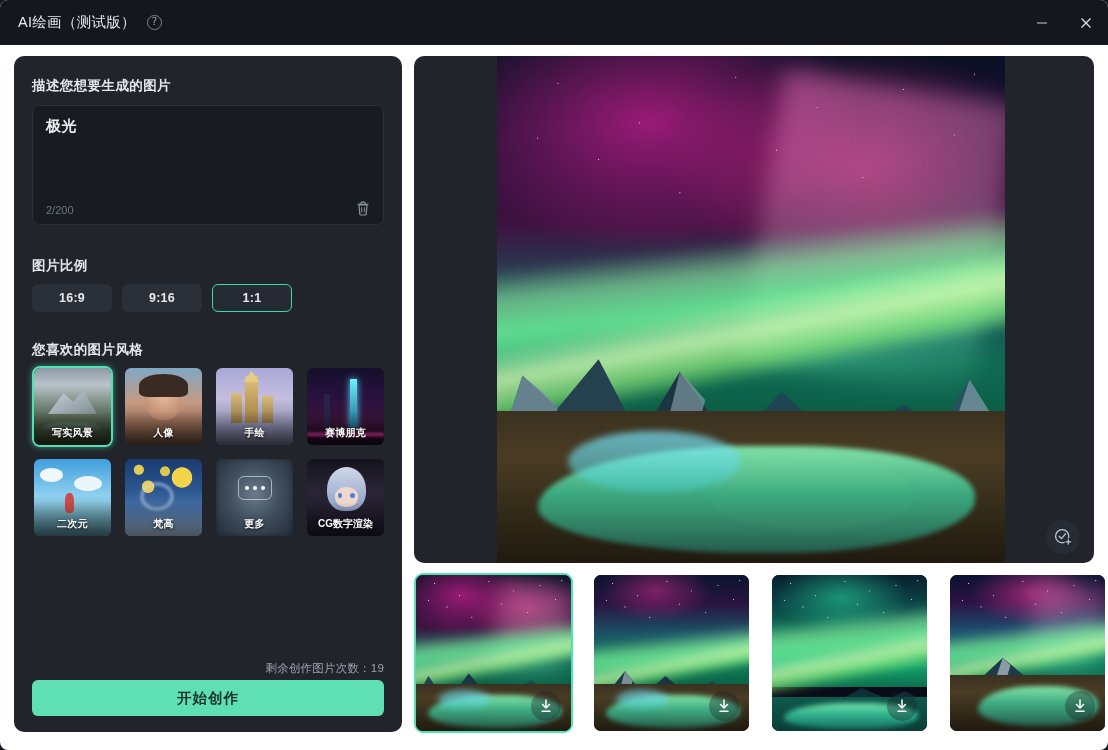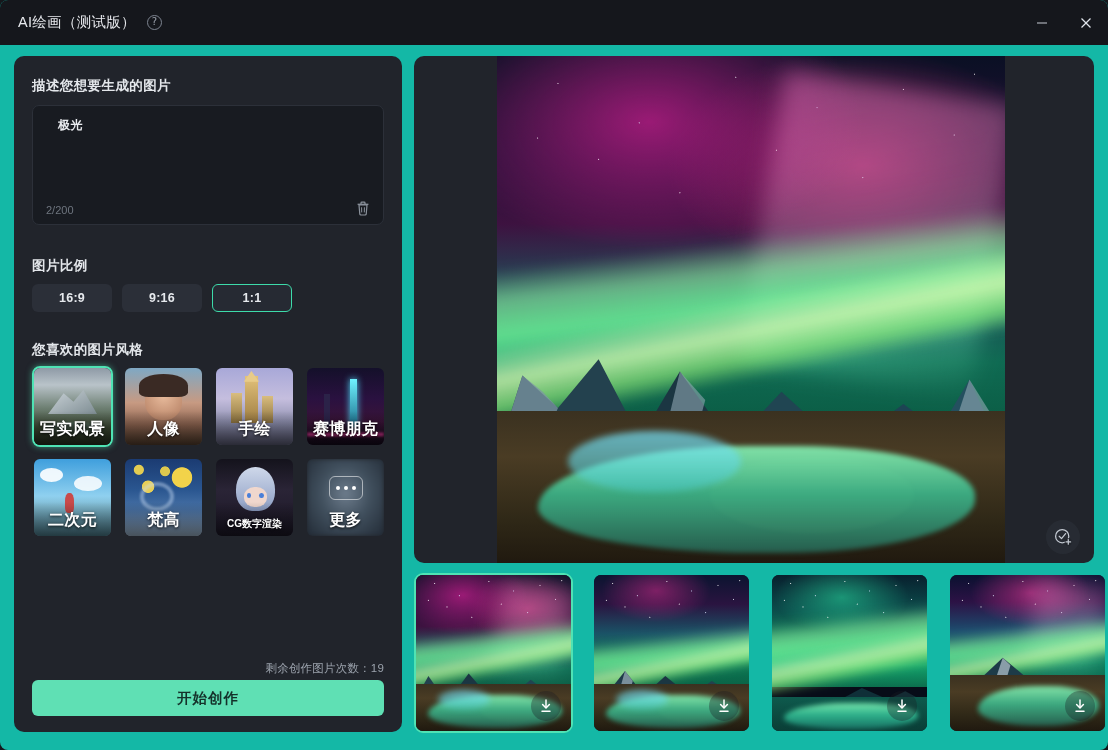--- a/index.html
+++ b/index.html
@@ -5,21 +5,21 @@
   * { box-sizing: border-box; margin: 0; padding: 0; }
   html, body {
     width: 1108px; height: 750px;
     background: #15171c;
     font-family: "Liberation Sans", "DejaVu Sans", sans-serif;
     overflow: hidden;
   }
   #app {
     position: relative;
     width: 1108px; height: 750px;
-    background: #14b8a6;
+    background: #ffffff;
     border-radius: 8px;
     overflow: hidden;
   }
 
   
   .titlebar {
     position: absolute; top: 0; left: 0;
     width: 1108px; height: 45px;
     display: flex; align-items: center;
     background: #15171c;
@@ -79,25 +79,24 @@
     left: 18px; top: 49px;
     width: 352px; height: 120px;
     background: #181b21;
     border: 1px solid #2c3039;
     border-radius: 7px;
     cursor: text;
   }
   .prompt-text {
     position: absolute;
     left: 13px; top: 11px;
-    font-size: 12px;
+    font-size: 15px;
     color: #e9ebef;
     font-weight: bold;
     letter-spacing: .4px;
-    margin-left: 12px;
   }
   .prompt-count {
     position: absolute;
     left: 13px; bottom: 8px;
     font-size: 11px;
     color: #6e757f;
   }
   .trash-btn {
     position: absolute;
     right: 11px; bottom: 7px;
@@ -147,21 +146,21 @@
   }
   .style-tile.sel {
     border-color: #4fe3b4;
     box-shadow: 0 0 6px rgba(79,227,180,.55);
   }
   .style-art { position: absolute; inset: 0; }
   .style-name {
     position: absolute;
     left: 0; right: 0; bottom: 5px;
     text-align: center;
-    font-size: 16px;
+    font-size: 10px;
     font-weight: bold;
     color: #fff;
     text-shadow: 0 1px 3px rgba(0,0,0,.9);
     letter-spacing: .3px;
     z-index: 3;
   }
   .style-name.sm { font-size: 10px; letter-spacing: 0; }
   .style-shade {
     position: absolute; left:0; right:0; bottom:0; height: 34px;
     background: linear-gradient(to top, rgba(0,0,0,.55), rgba(0,0,0,0));
@@ -469,38 +468,38 @@
                radial-gradient(circle at 52% 16%, #ddc84e 0 6%, transparent 7%),
                radial-gradient(circle at 18% 14%, #e3cc52 0 5%, transparent 6%),
                linear-gradient(to bottom,#1b3b72 0%,#2a5690 40%,#4a74a8 66%,#9fb6cc 100%);">
           <div style="position:absolute;left:20%;top:30%;width:44%;height:38%;border:4px solid rgba(200,220,245,.45);border-radius:50%;filter:blur(1px);"></div>
         </div>
         <div class="style-shade"></div>
         <div class="style-name">梵高</div>
       </div>
 
       <div class="style-tile">
+        <div class="style-art" style="background:radial-gradient(ellipse at 50% 45%, #6d7c8c 0%, #41505e 45%, #222b36 100%);filter:blur(2px);"></div>
+        <div class="more-dots">
+          <i></i>
+            <i></i>
+            <i></i>
+        </div>
+        <div class="style-name">更多</div>
+      </div>
+
+      <div class="style-tile">
         <div class="style-art" style="background:linear-gradient(to bottom,#14131c 0%,#2a2436 40%,#1b1726 100%);">
           <div style="position:absolute;left:26%;top:10%;width:50%;height:58%;background:linear-gradient(#cfd8ea,#8d9ec4);border-radius:50% 50% 42% 42%;"></div>
           <div style="position:absolute;left:36%;top:36%;width:30%;height:26%;background:#f0d7cd;border-radius:45%;"></div>
           <div style="position:absolute;left:40%;top:44%;width:6%;height:7%;background:#4a7fd8;border-radius:50%;"></div>
           <div style="position:absolute;left:56%;top:44%;width:6%;height:7%;background:#4a7fd8;border-radius:50%;"></div>
         </div>
         <div class="style-shade"></div>
         <div class="style-name sm">CG数字渲染</div>
-      </div>
-
-      <div class="style-tile">
-        <div class="style-art" style="background:radial-gradient(ellipse at 50% 45%, #6d7c8c 0%, #41505e 45%, #222b36 100%);filter:blur(2px);"></div>
-        <div class="more-dots">
-          <i></i>
-            <i></i>
-            <i></i>
-        </div>
-        <div class="style-name">更多</div>
       </div>
 
     </div>
 
     <div class="remaining">剩余创作图片次数：19</div>
     <button class="create-btn">开始创作</button>
   </div>
 
   <div class="preview-panel">
     <div class="preview-img">

